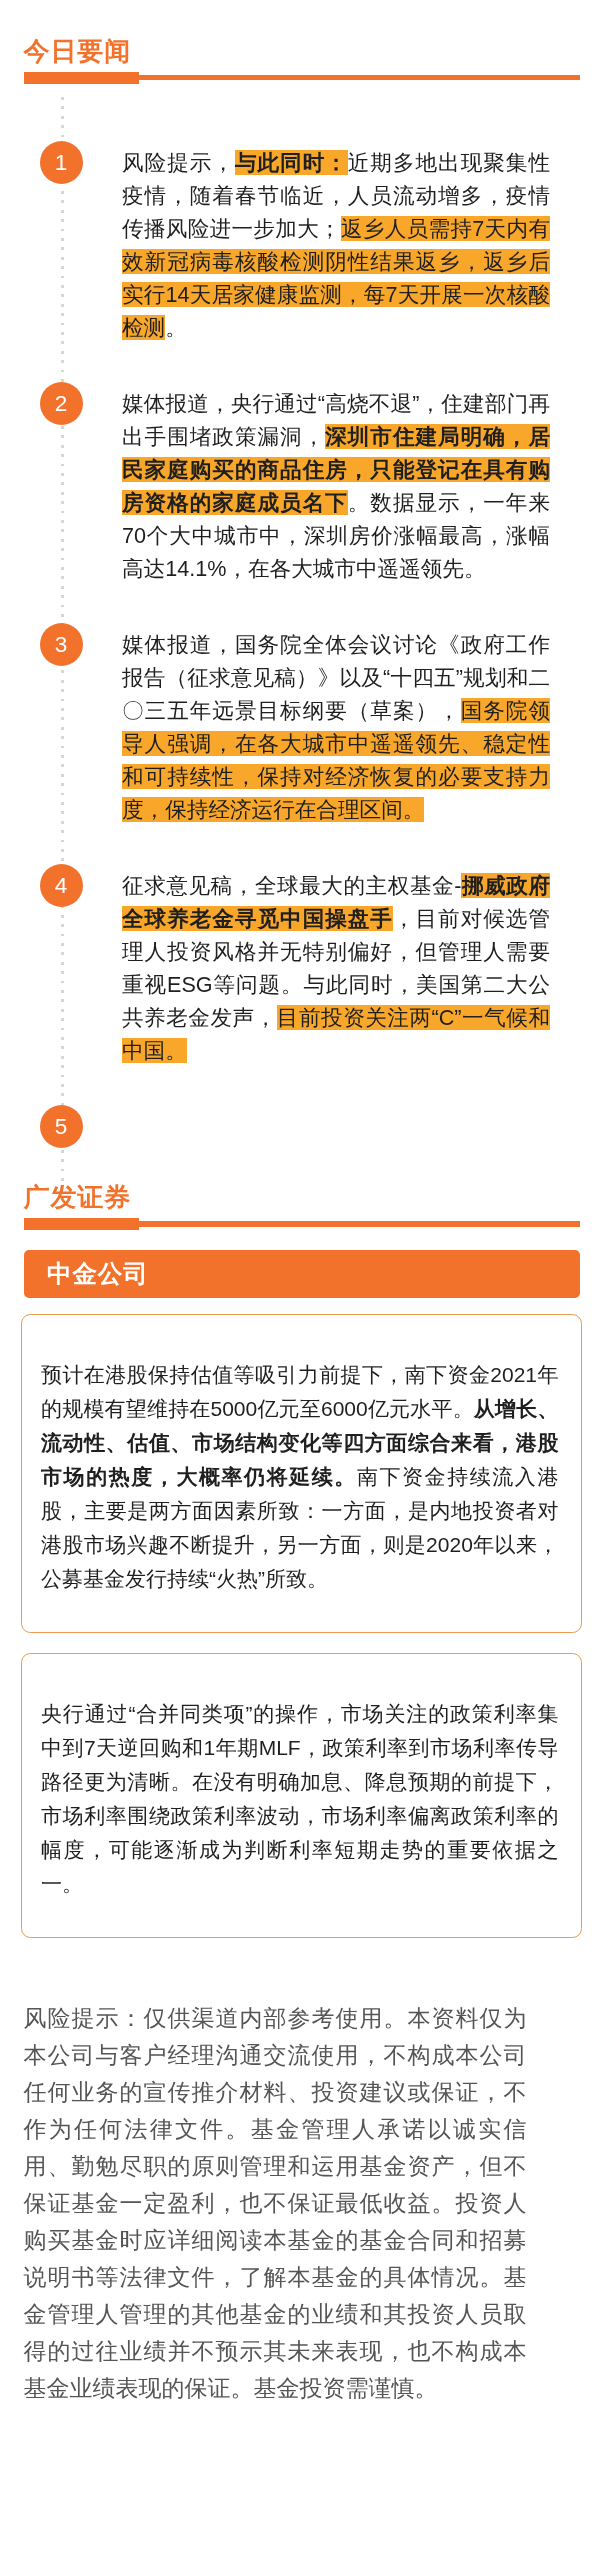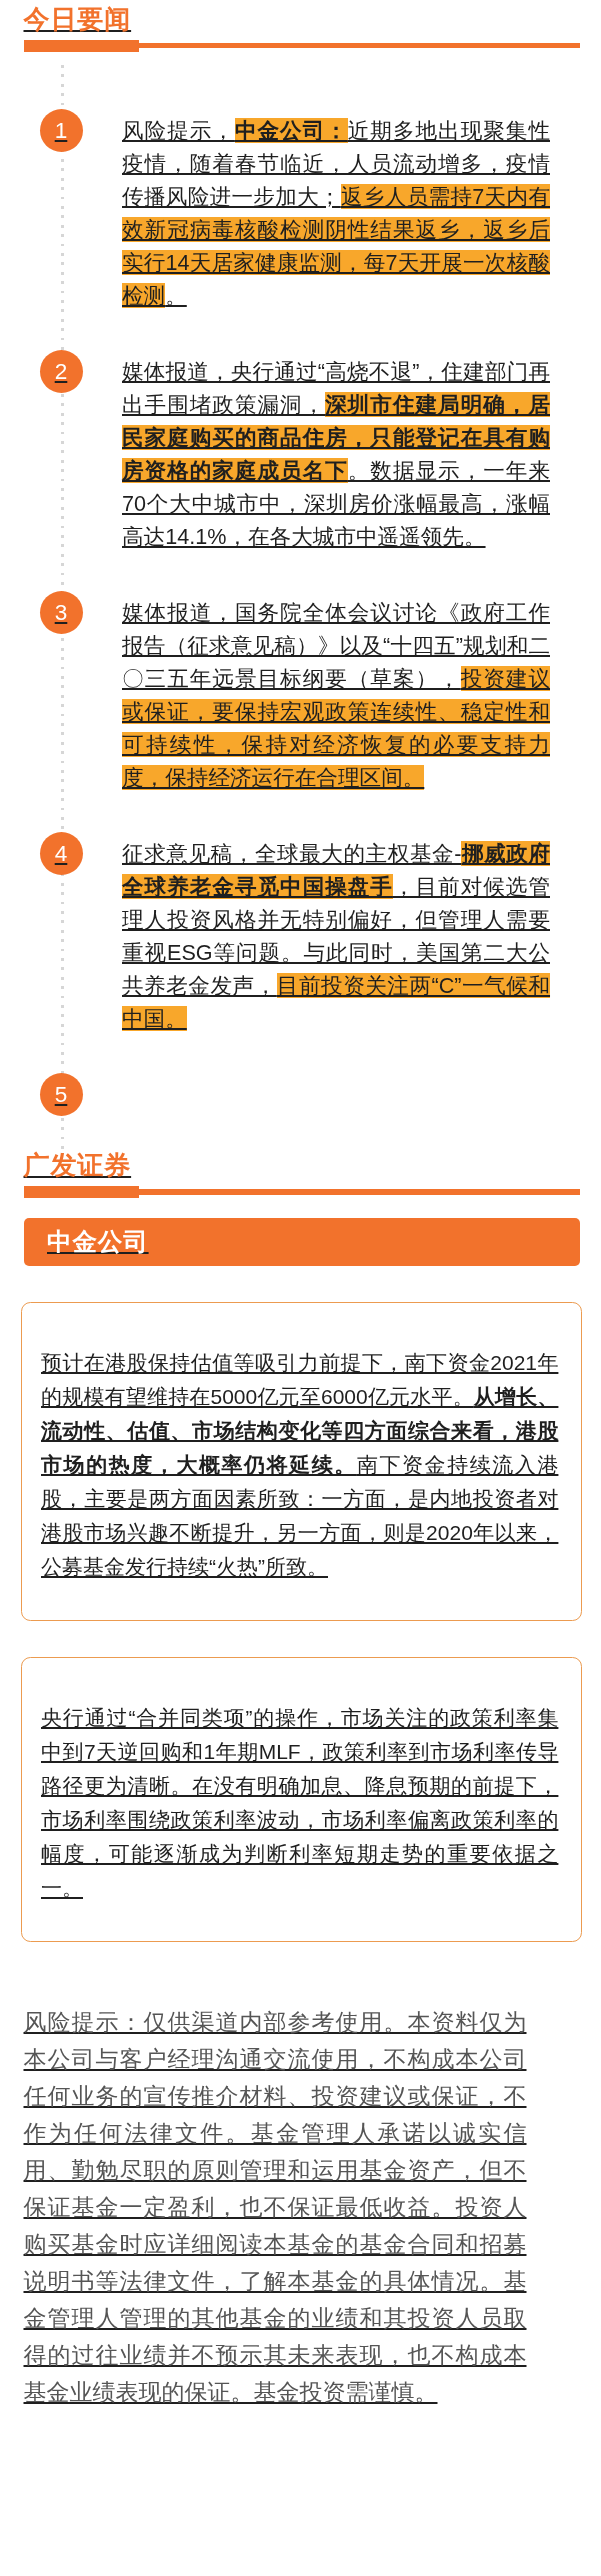--- a/index.html
+++ b/index.html
@@ -11,21 +11,21 @@
     --dot:#d6d6d6;
   }
   *{margin:0;padding:0;box-sizing:border-box;}
   html,body{background:#ffffff;}
   body{
     width:602px;
     min-height:2576px;
     font-family:"Liberation Sans","DejaVu Sans",sans-serif;
     color:var(--ink);
   }
-  .page{width:550px;padding-top:4px;text-decoration:underline;}
+  .page{width:550px;padding-top:36px;}
 
   
   .sec-header{margin:0 22.6px 0 23.5px;}
   .sec-title{
     font-size:26px;
     font-weight:bold;
     color:var(--accent);
     line-height:30px;
     letter-spacing:0.9px;
   }
@@ -93,21 +93,21 @@
     border-radius:5px;
     background:var(--accent);
     color:#ffffff;
     font-size:24.5px;
     font-weight:bold;
     line-height:48px;
     padding-left:23.5px;
     letter-spacing:0.9px;
   }
   .org-box{
-    margin:36px 21px 0 21px;
+    margin:16px 21px 0 21px;
     width:561px;
     border:1.9px solid var(--box-border);
     border-radius:9.4px;
     padding:43px 22.6px 36px 19px;
     font-size:21px;
     line-height:34px;
     text-align:justify;
     color:var(--ink);
   }
 
@@ -135,35 +135,35 @@
       </div>
     </div>
 
     <div class="news-list">
       <div class="timeline-dots"></div>
 
       <div class="news-item">
         <div class="num-col">
           <div class="num-circle">1</div>
         </div>
-        <p class="news-text"><span class="seg-t">风险提示，</span><span class="seg-hb">中金公司：</span><span class="seg-t">近期多地出现聚集性疫情，随着春节临近，人员流动增多，疫情传播风险进一步加大；</span><span class="seg-h">返乡人员需持7天内有效新冠病毒核酸检测阴性结果返乡，返乡后实行14天居家健康监测，每7天开展一次核酸检测</span><span class="seg-t">。</span></p>
+        <p class="news-text"><span class="seg-t">风险提示，</span><span class="seg-hb">与此同时：</span><span class="seg-t">近期多地出现聚集性疫情，随着春节临近，人员流动增多，疫情传播风险进一步加大；</span><span class="seg-h">返乡人员需持7天内有效新冠病毒核酸检测阴性结果返乡，返乡后实行14天居家健康监测，每7天开展一次核酸检测</span><span class="seg-t">。</span></p>
       </div>
 
       <div class="news-item">
         <div class="num-col">
           <div class="num-circle">2</div>
         </div>
         <p class="news-text"><span class="seg-t">媒体报道，央行通过“高烧不退”，住建部门再出手围堵政策漏洞，</span><span class="seg-hb">深圳市住建局明确，居民家庭购买的商品住房，只能登记在具有购房资格的家庭成员名下</span><span class="seg-t">。数据显示，一年来70个大中城市中，深圳房价涨幅最高，涨幅高达14.1%，在各大城市中遥遥领先。</span></p>
       </div>
 
       <div class="news-item">
         <div class="num-col">
           <div class="num-circle">3</div>
         </div>
-        <p class="news-text"><span class="seg-t">媒体报道，国务院全体会议讨论《政府工作报告（征求意见稿）》以及“十四五”规划和二〇三五年远景目标纲要（草案），</span><span class="seg-h">投资建议或保证，要保持宏观政策连续性、稳定性和可持续性，保持对经济恢复的必要支持力度，保持经济运行在合理区间。</span></p>
+        <p class="news-text"><span class="seg-t">媒体报道，国务院全体会议讨论《政府工作报告（征求意见稿）》以及“十四五”规划和二〇三五年远景目标纲要（草案），</span><span class="seg-h">国务院领导人强调，在各大城市中遥遥领先、稳定性和可持续性，保持对经济恢复的必要支持力度，保持经济运行在合理区间。</span></p>
       </div>
 
       <div class="news-item">
         <div class="num-col">
           <div class="num-circle">4</div>
         </div>
         <p class="news-text"><span class="seg-t">征求意见稿，全球最大的主权基金-</span><span class="seg-hb">挪威政府全球养老金寻觅中国操盘手</span><span class="seg-t">，目前对候选管理人投资风格并无特别偏好，但管理人需要重视ESG等问题。与此同时，美国第二大公共养老金发声，</span><span class="seg-h">目前投资关注两“C”一气候和中国。</span></p>
       </div>
 
       <div class="news-item">

